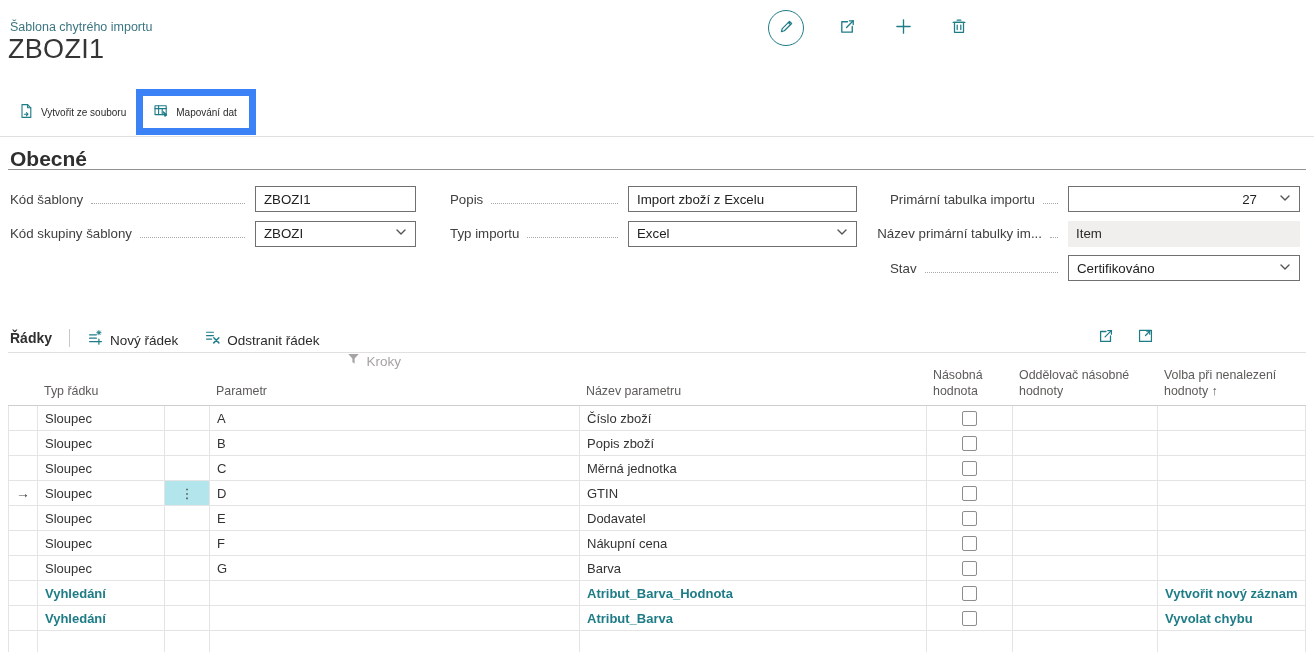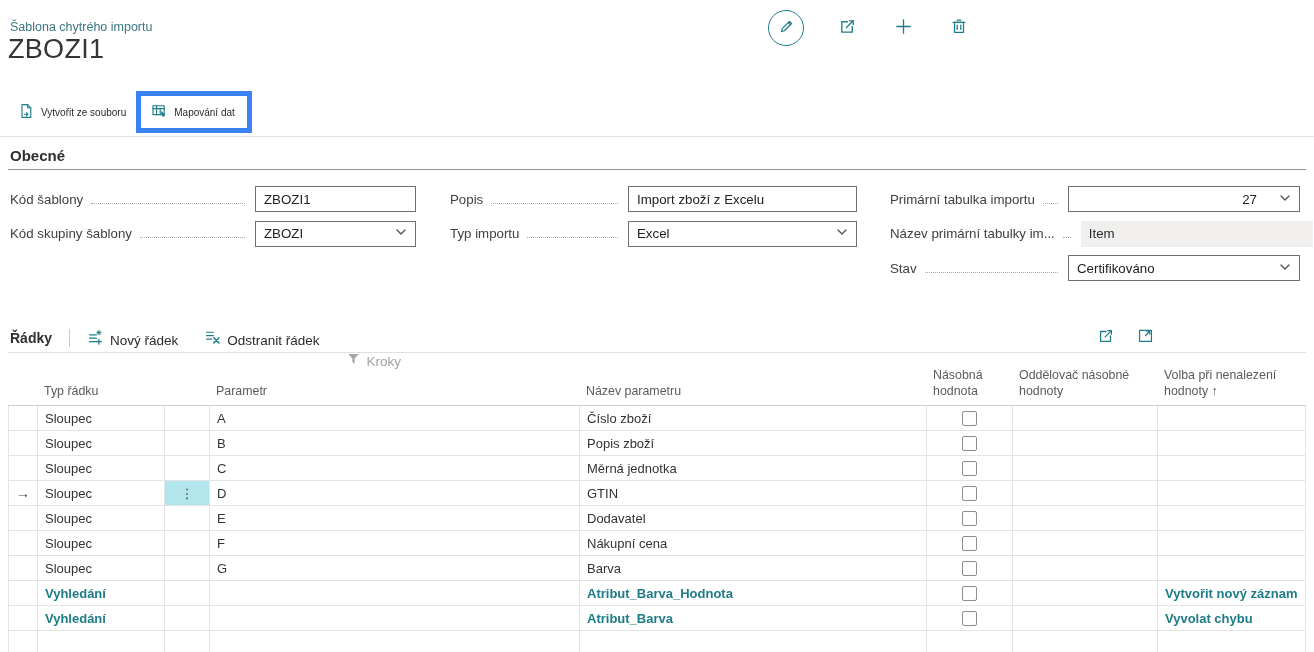--- a/index.html
+++ b/index.html
@@ -17,31 +17,31 @@
   .circle-btn { width:36px; height:36px; border:1.3px solid #1e7c87; border-radius:50%; margin-right:33px; }
   .plain-btn { width:20px; height:20px; margin-right:36px; }
   .plain-btn:last-child { margin-right:0; }
   svg.teal { stroke:#1e7c87; fill:none; stroke-width:1.4; stroke-linecap:round; stroke-linejoin:round; }
   svg.gray { stroke:#a6a4a2; fill:none; stroke-width:1.4; stroke-linecap:round; stroke-linejoin:round; }
 
   
   .action-bar { position:absolute; left:0; top:88px; width:1314px; height:49px; border-bottom:1px solid #e0e0e0; display:flex; align-items:center; }
   .ab-item { display:flex; align-items:center; gap:7px; font-size:10px; color:#2b2b2b; cursor:pointer; }
   .ab-item.first { margin-left:18px; }
-  .red-box { margin-left:10px; border:5px solid #3b82f6; padding:7px 12px 7px 10px; display:flex; align-items:center; gap:7px; }
+  .red-box { margin-left:10px; border:7px solid #3b82f6; padding:7px 12px 7px 10px; display:flex; align-items:center; gap:7px; }
 
   
-  .section-heading { position:absolute; left:10px; top:147px; font-size:15px; font-weight:700; color:#2f2f2f; }
+  .section-heading { position:absolute; left:10px; top:147px; font-size:21px; font-weight:700; color:#2f2f2f; }
   .section-line { position:absolute; left:8px; width:1298px; top:169px; border-top:1px solid #919191; }
 
   .fgroup { position:absolute; top:186px; }
   .fgroup.g1 { left:10px;  width:406px; }
   .fgroup.g2 { left:450px; width:407px; }
   .fgroup.g3 { left:890px; width:410px; }
-  .frow { display:flex; align-items:center; height:26px; margin-bottom:8.5px; }
+  .frow { display:flex; align-items:center; height:26px; margin-bottom:8.5px;justify-content:flex-end; }
   .flabel { font-size:13.3px; color:#404040; white-space:nowrap; }
   .leader { flex:1; margin:0 10px 0 8px; border-bottom:1px dotted #a8a8a8; transform:translateY(4px); min-width:8px; }
   .ctl { height:26px; border:1px solid #707070; background:#fff; display:flex; align-items:center; padding:0 8px; font-size:13.3px; color:#222; flex-shrink:0; }
   .g1 .ctl { width:161px; } .g2 .ctl { width:229px; } .g3 .ctl { width:232px; }
   .ctl.select { justify-content:space-between; }
   .ctl.num { justify-content:flex-end; gap:22px; }
   .ctl.disabled { background:#f0efed; border:none; color:#2b2b2b; }
   .chev { flex-shrink:0; }
 
   

